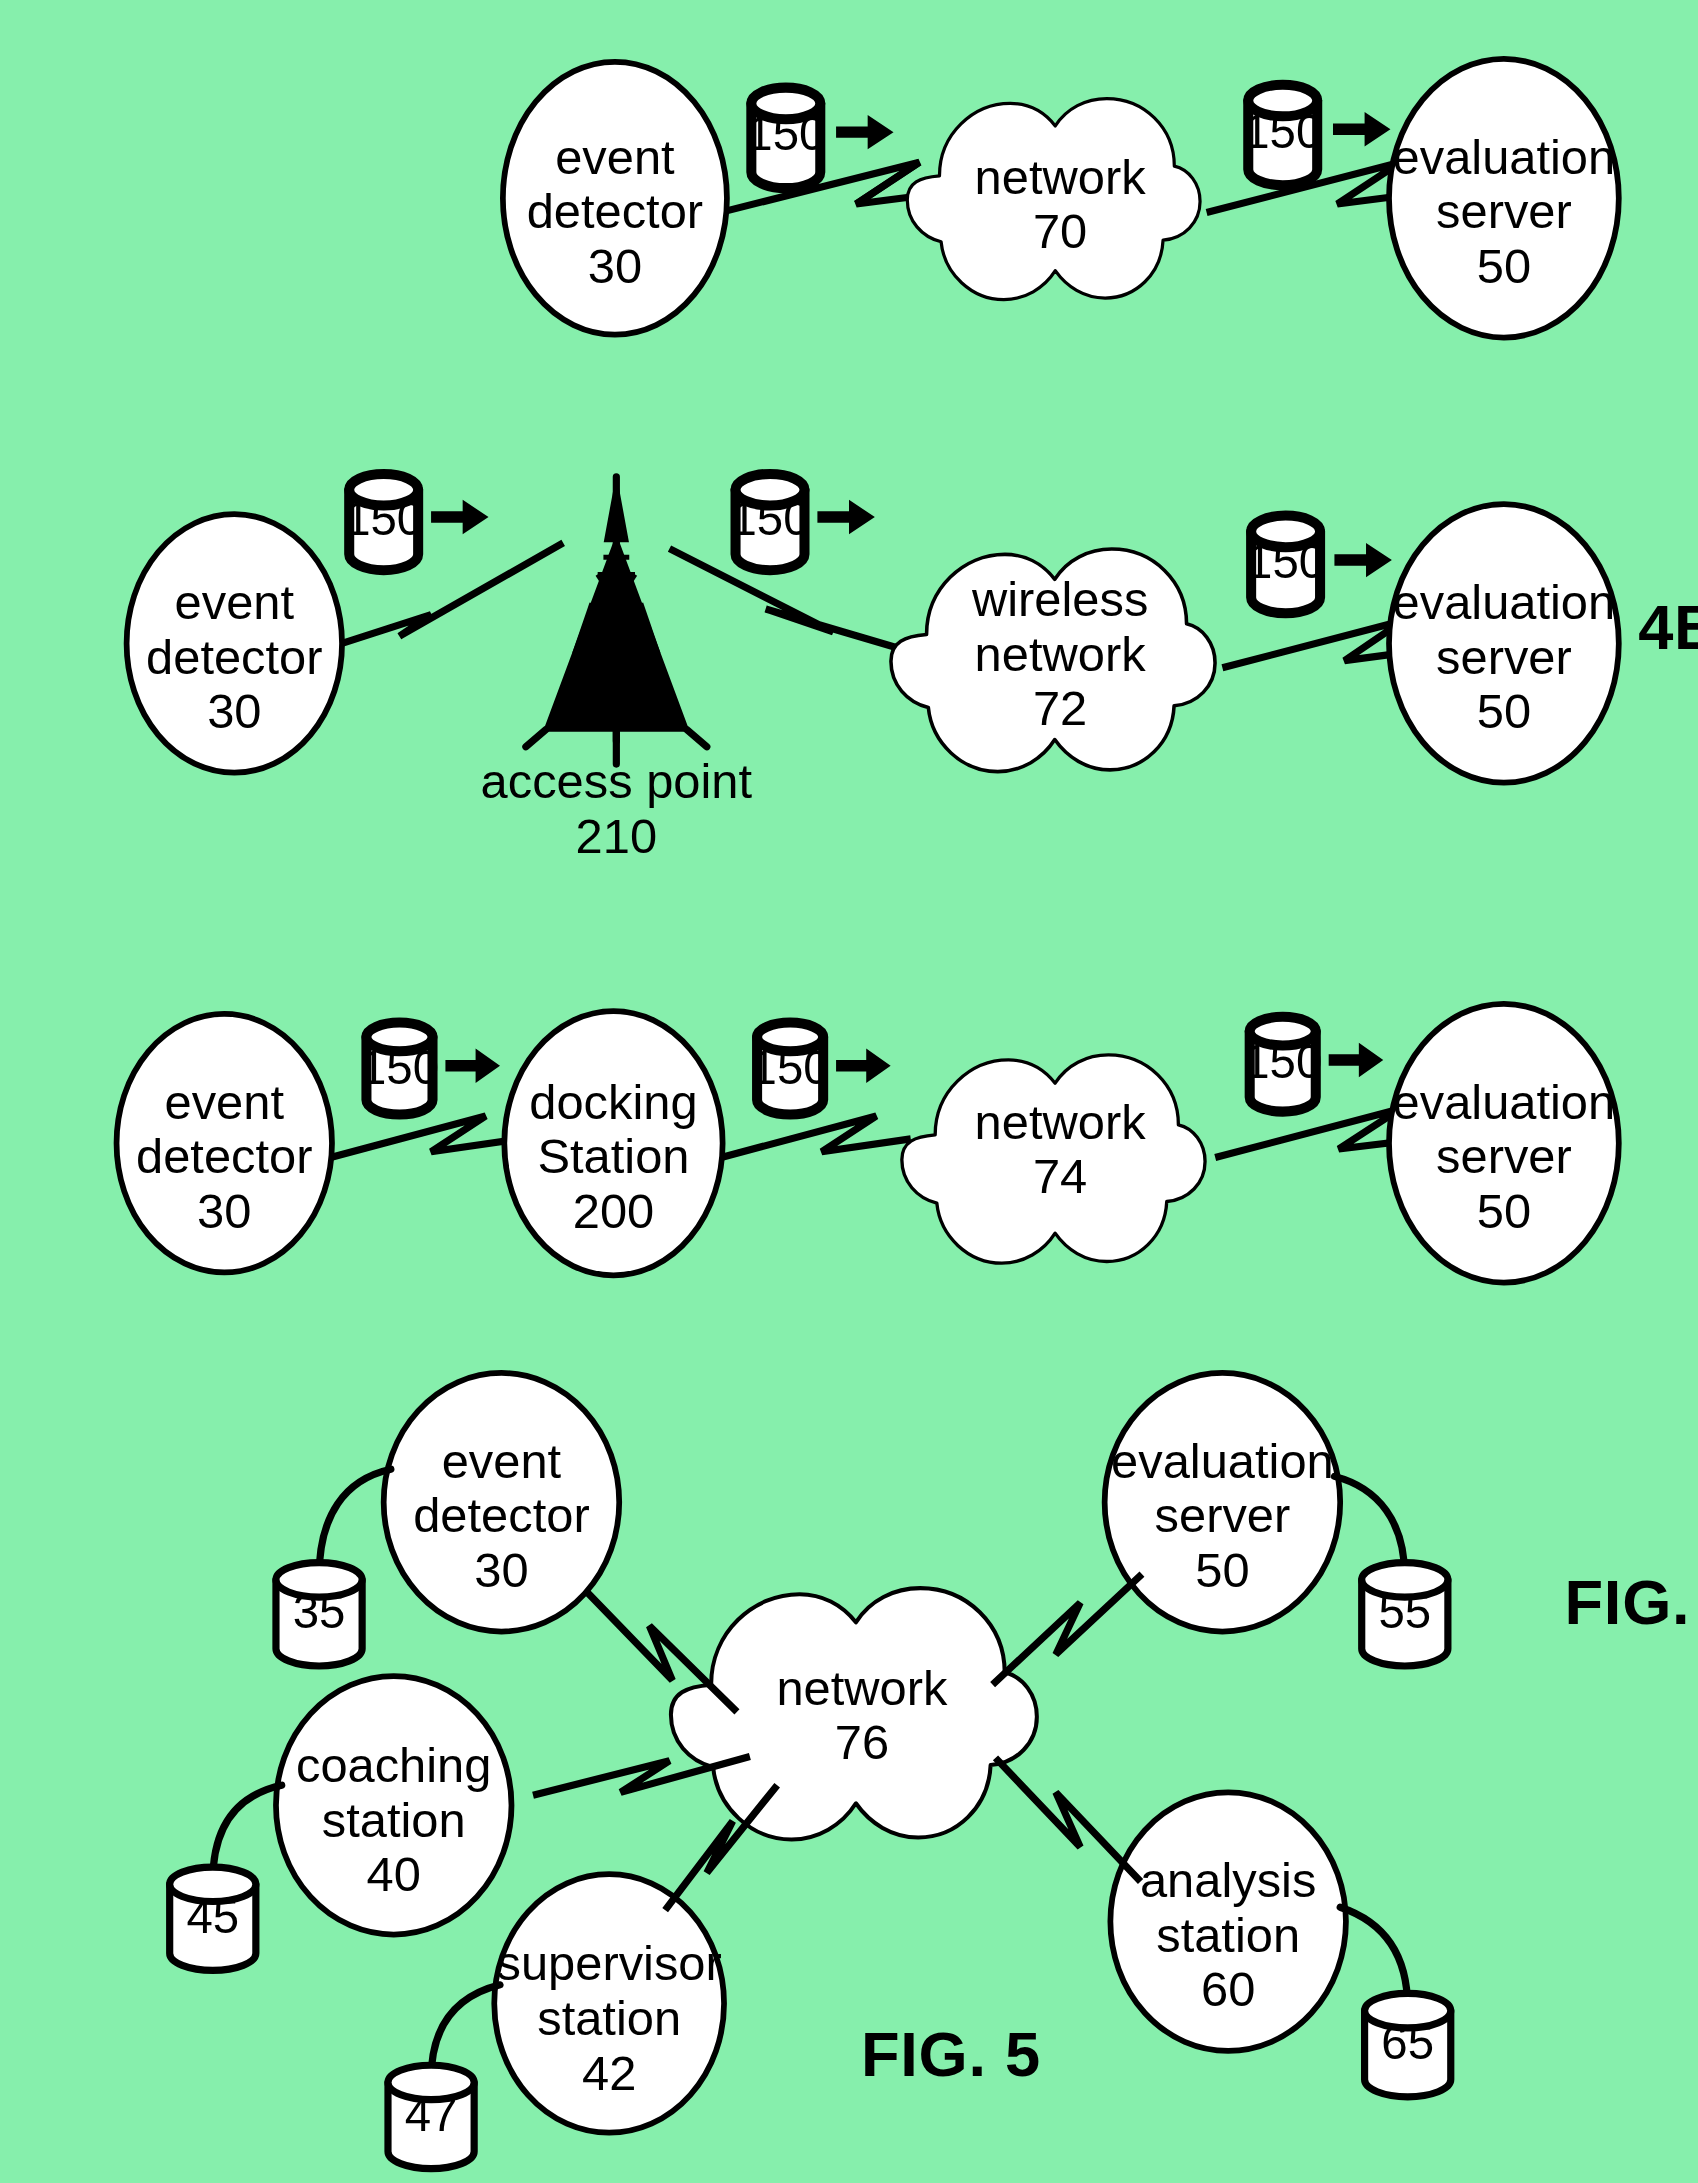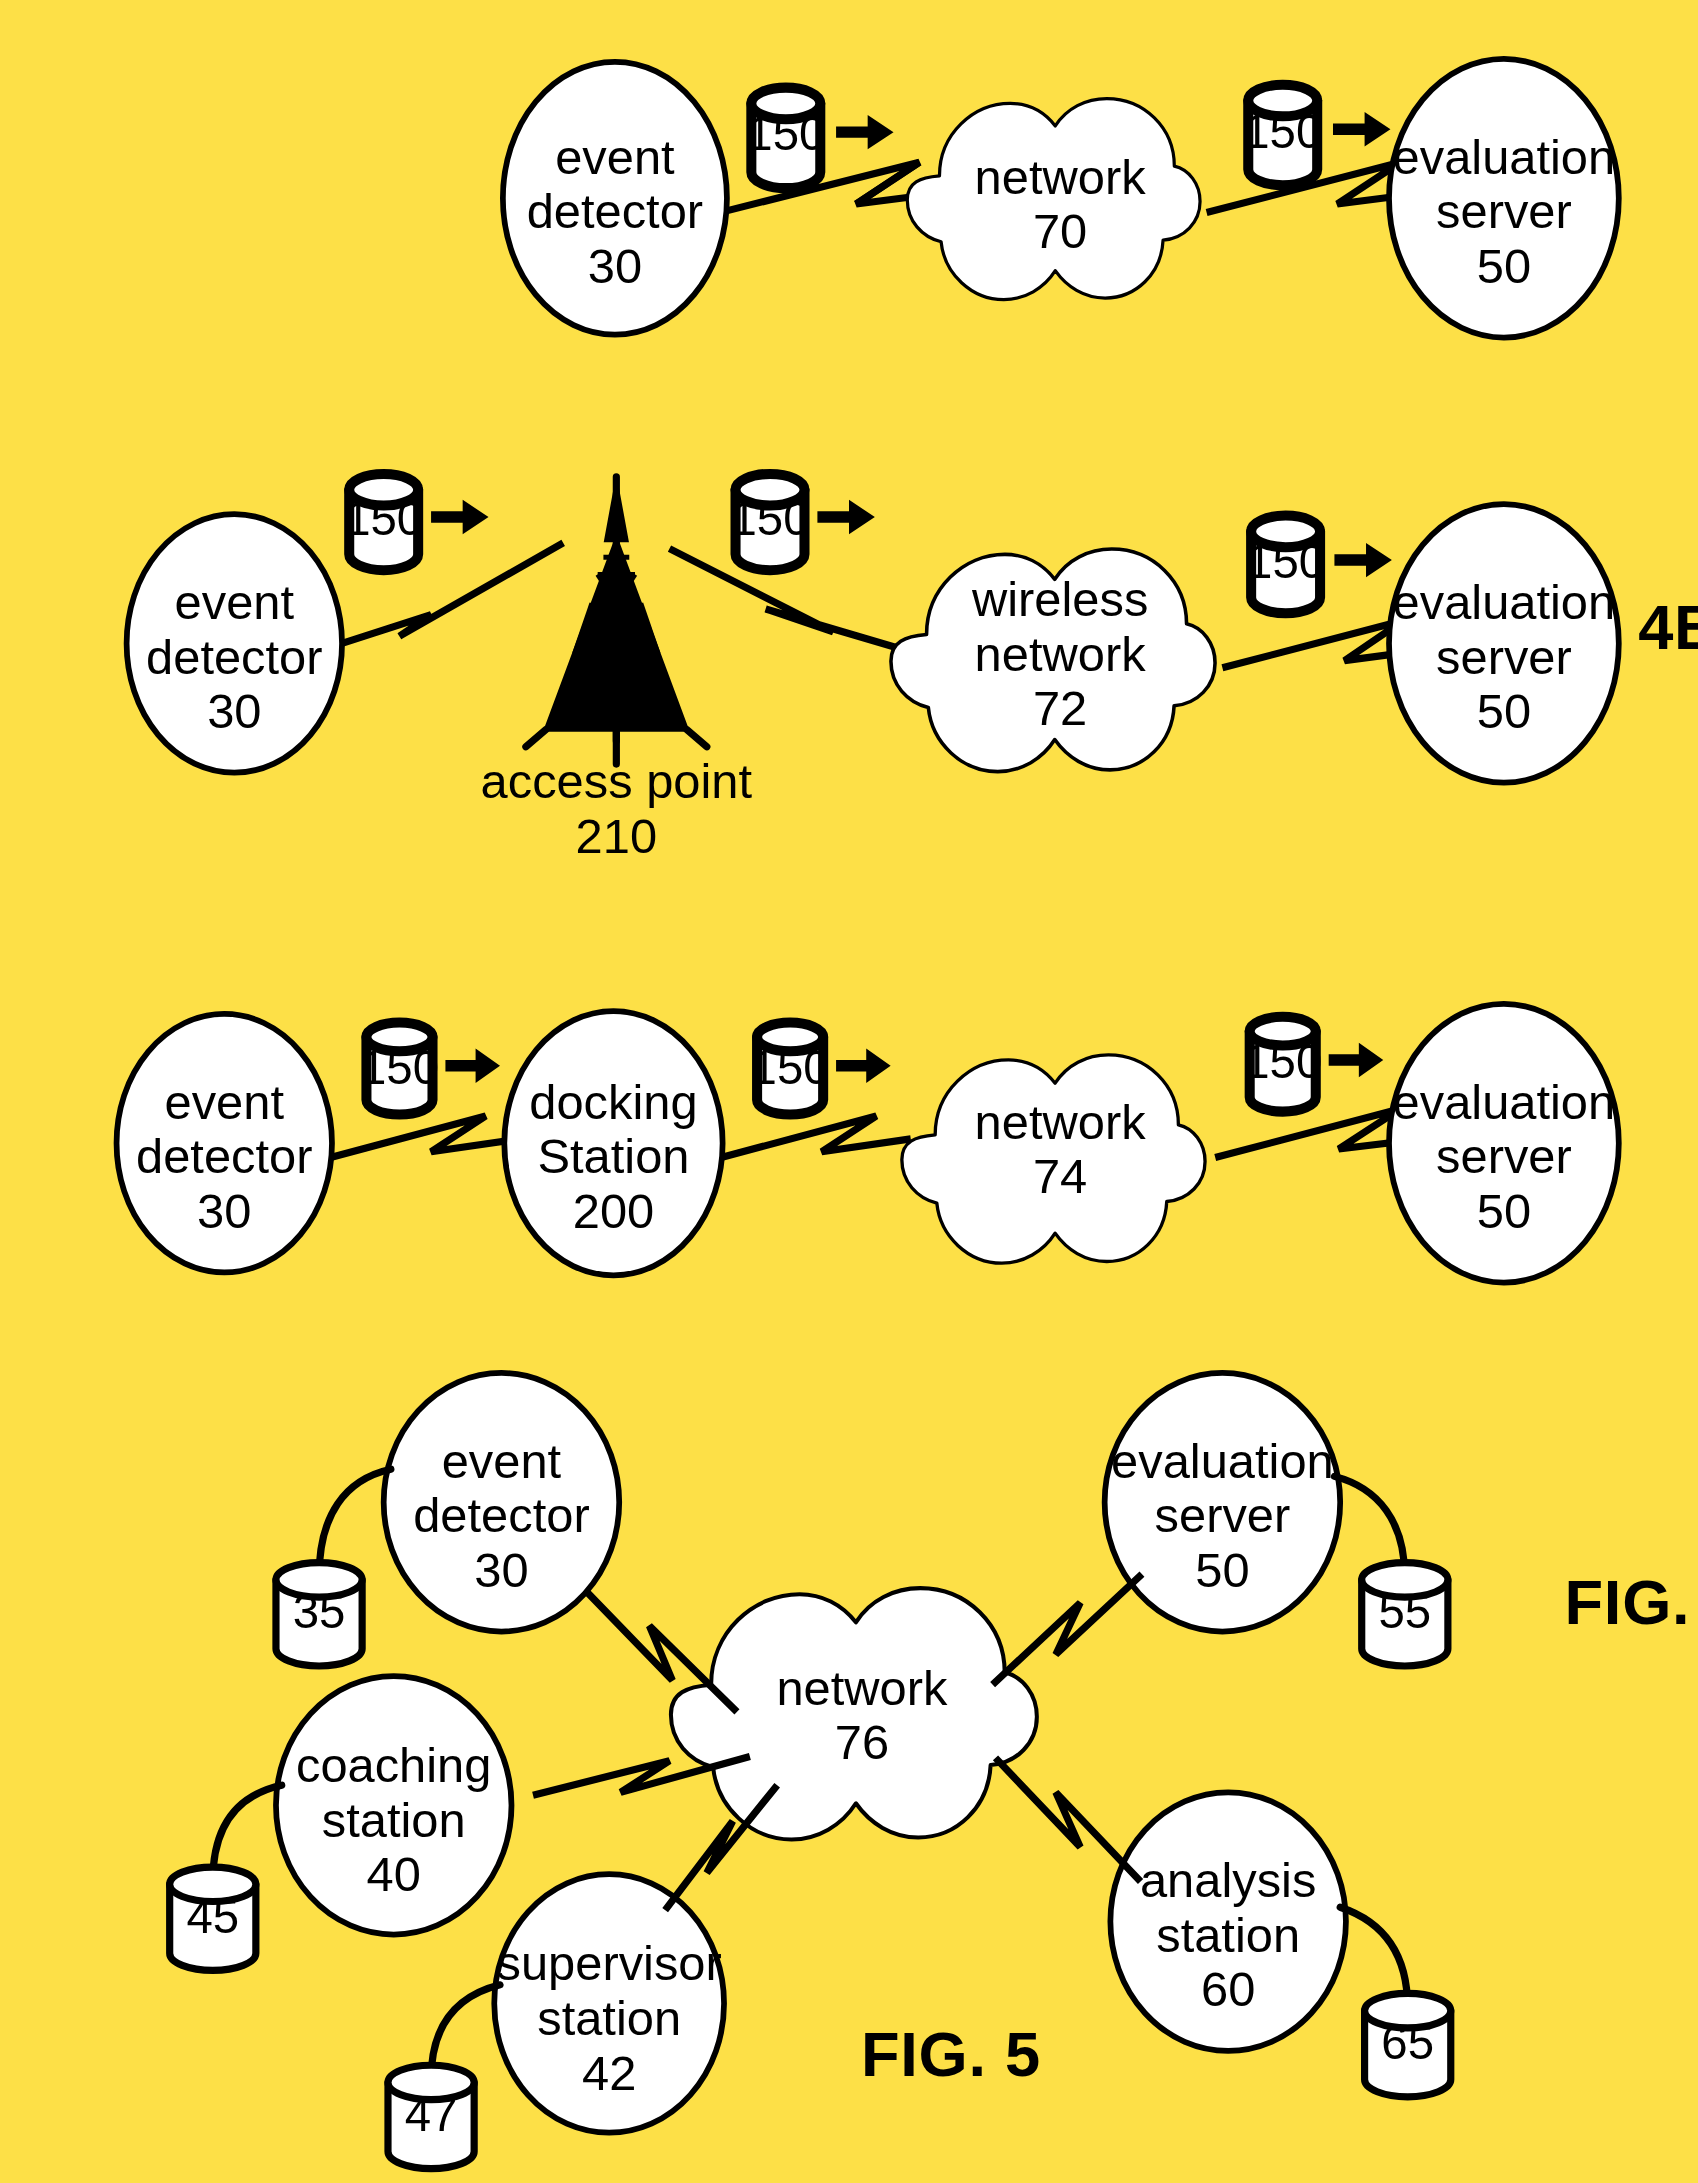--- a/index.html
+++ b/index.html
@@ -12,21 +12,21 @@
     width: 1698px;
     height: 2183px;
     font-family: "Liberation Sans", sans-serif;
     color: #000000;
     overflow: hidden;
   }
   #sheet {
     position: relative;
     width: 1698px;
     height: 2183px;
-    background: #fde047;
+    background: #86efac;
   }
   svg.figure-svg {
     position: absolute;
     left: 0;
     top: 0;
     width: 1698px;
     height: 2183px;
     pointer-events: none;
   }
   .node-label {

